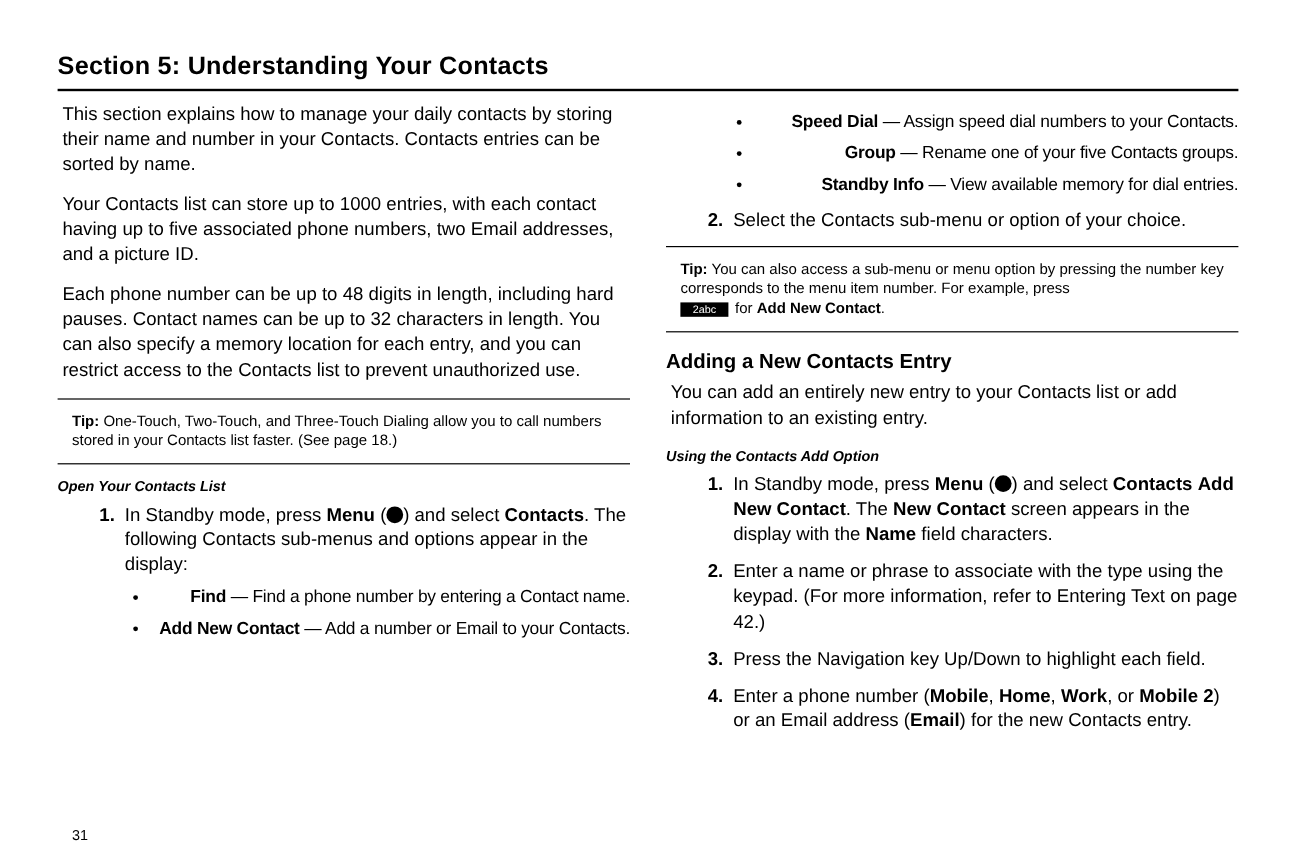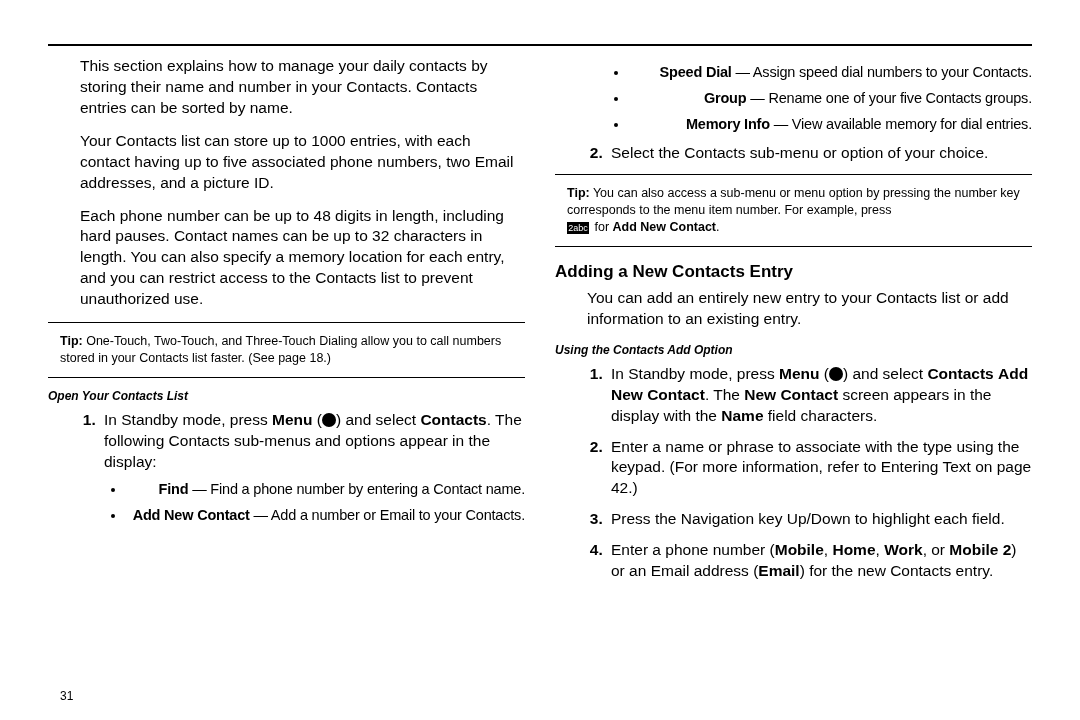--- a/index.html
+++ b/index.html
@@ -38,21 +38,21 @@
   }
   .cols {
     display: flex;
     gap: 30px;
   }
   .col {
     flex: 1;
     min-width: 0;
   }
   .body-text {
-    margin-left: 32px;
+    margin-left: 4px;
     margin-right: 2px;
   }
   p { margin: 0 0 12px 0; }
   .h2 {
     font-weight: 900;
     font-size: 17px;
     margin: 14px 0 4px 0;
     font-family: Arial, Helvetica, sans-serif;
   }
   .h3 {
@@ -63,21 +63,21 @@
     font-family: Arial, Helvetica, sans-serif;
   }
   .tip-box {
     font-size: 12.5px;
     line-height: 1.35;
     padding: 4px 2px;
     margin-left: 10px;
   }
   .tip-box .icon-key {
     display: inline-block;
-    width: 22px;
+    width: 40px;
     height: 12px;
     background: #000;
     color: #fff;
     font-size: 9px;
     line-height: 12px;
     text-align: center;
     vertical-align: middle;
     margin-right: 2px;
   }
   ol.numlist {
@@ -114,20 +114,21 @@
     bottom: 16px;
     left: 60px;
     font-size: 12px;
     color: #000;
   }
 </style>
 </head>
 <body>
 
 <div class="page">
+  <div class="section-title">Section 5: Understanding Your Contacts</div>
   <hr class="thick">
 
   <div class="cols">
 
     <div class="col">
       <div class="body-text">
         <p>This section explains how to manage your daily contacts by storing their name and number in your Contacts. Contacts entries can be sorted by name.</p>
       </div>
 
       <div class="body-text">
@@ -152,21 +153,21 @@
           </ul>
         </li>
       </ol>
     </div>
 
     <div class="col">
       <div style="padding-left:52px">
         <ul class="bullets condensed">
           <li><b>Speed Dial</b><span> — Assign speed dial numbers to your Contacts.</span></li>
           <li><b>Group</b><span> — Rename one of your five Contacts groups.</span></li>
-          <li><b>Memory Info</b><span> — View available memory for dial entries.</span></li>
+          <li><b>Standby Info</b><span> — View available memory for dial entries.</span></li>
         </ul>
       </div>
       <ol class="numlist" start="2">
         <li>Select the Contacts sub-menu or option of your choice.</li>
       </ol>
 
       <hr class="thin">
       <div class="tip-box">
         <b>Tip:</b><span> You can also access a sub-menu or menu option by pressing the number key corresponds to the menu item number. For example, press </span><br>
         <span class="icon-key">2abc</span><span> for </span><b>Add New Contact</b><span>.</span>

